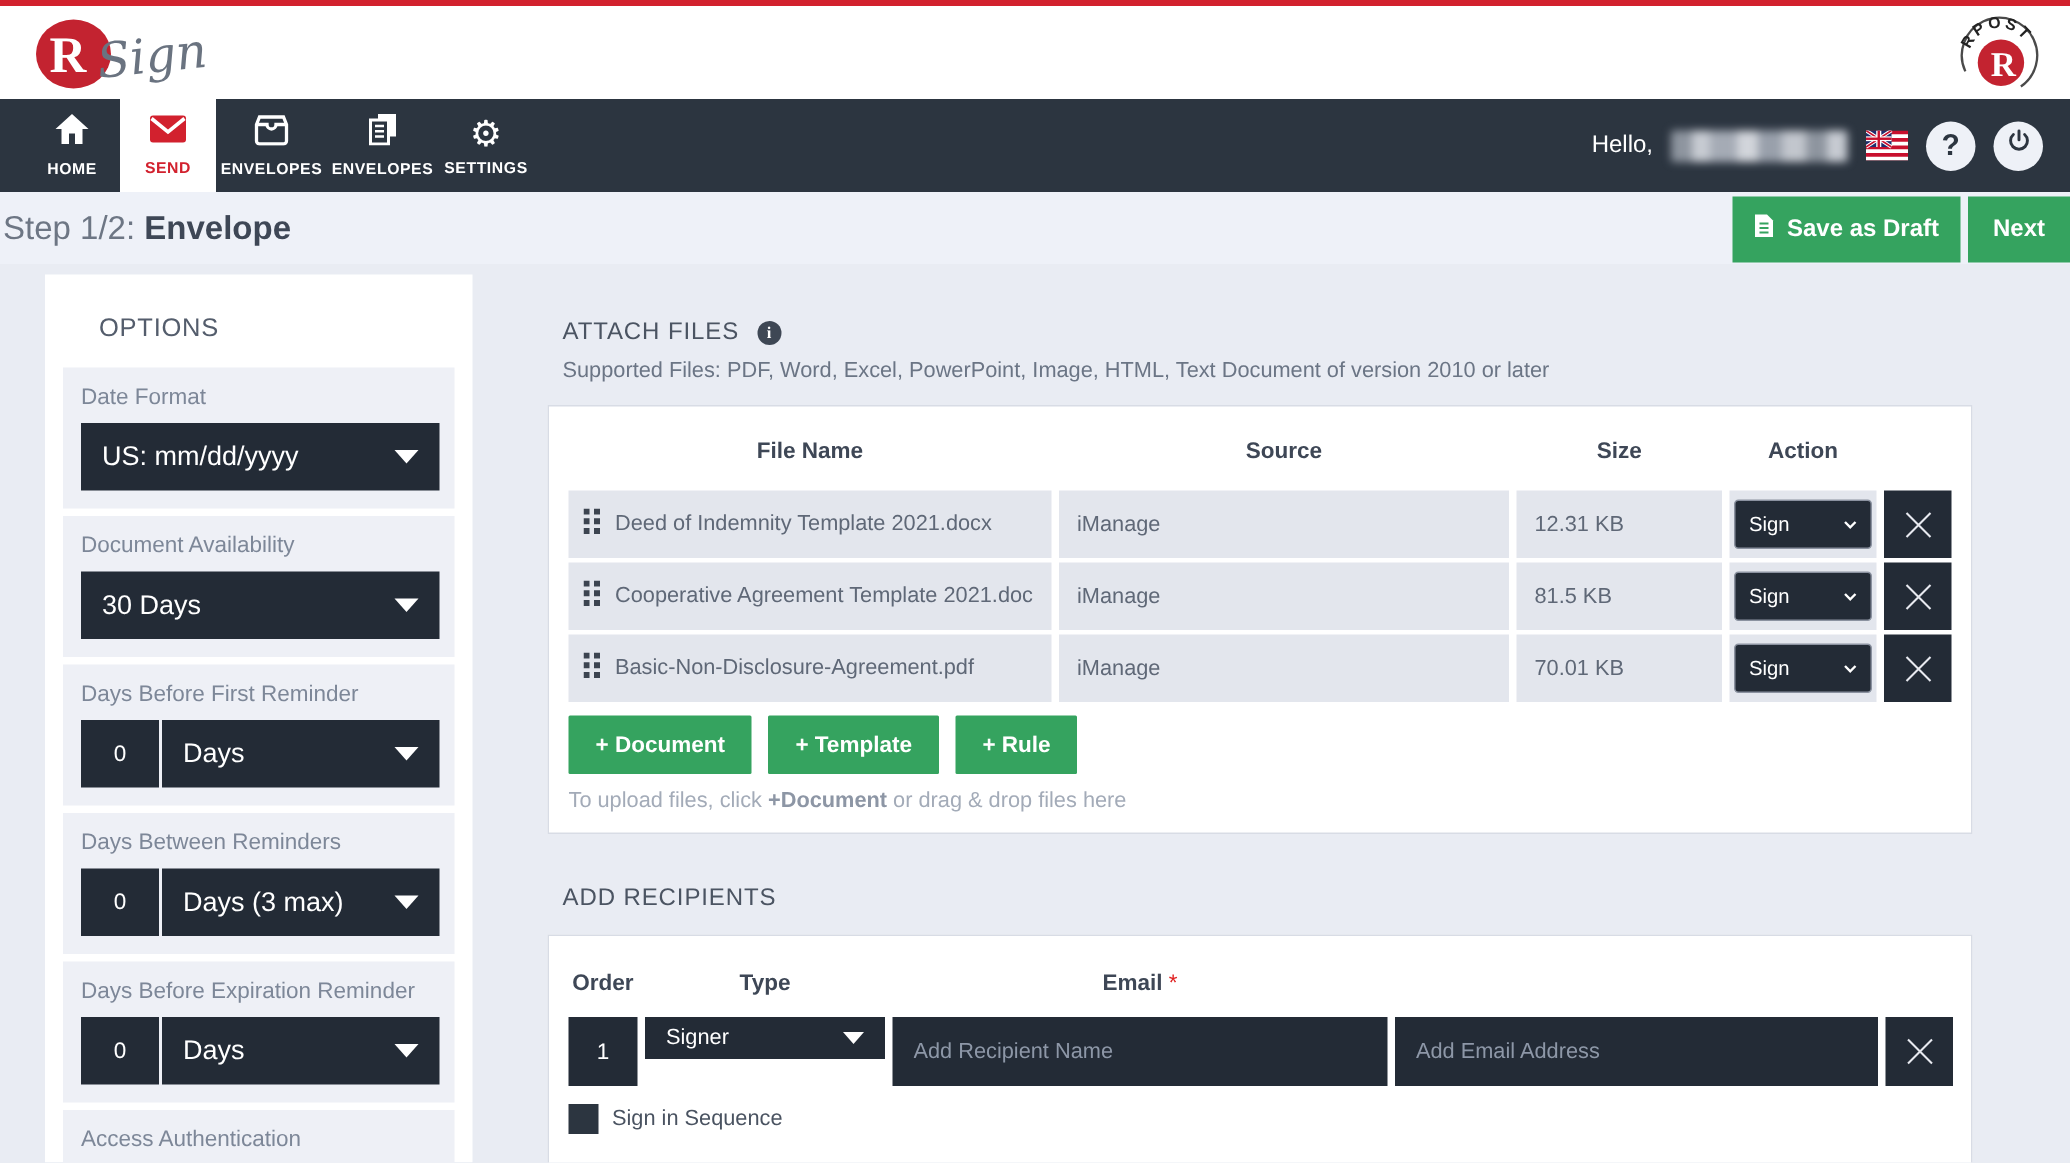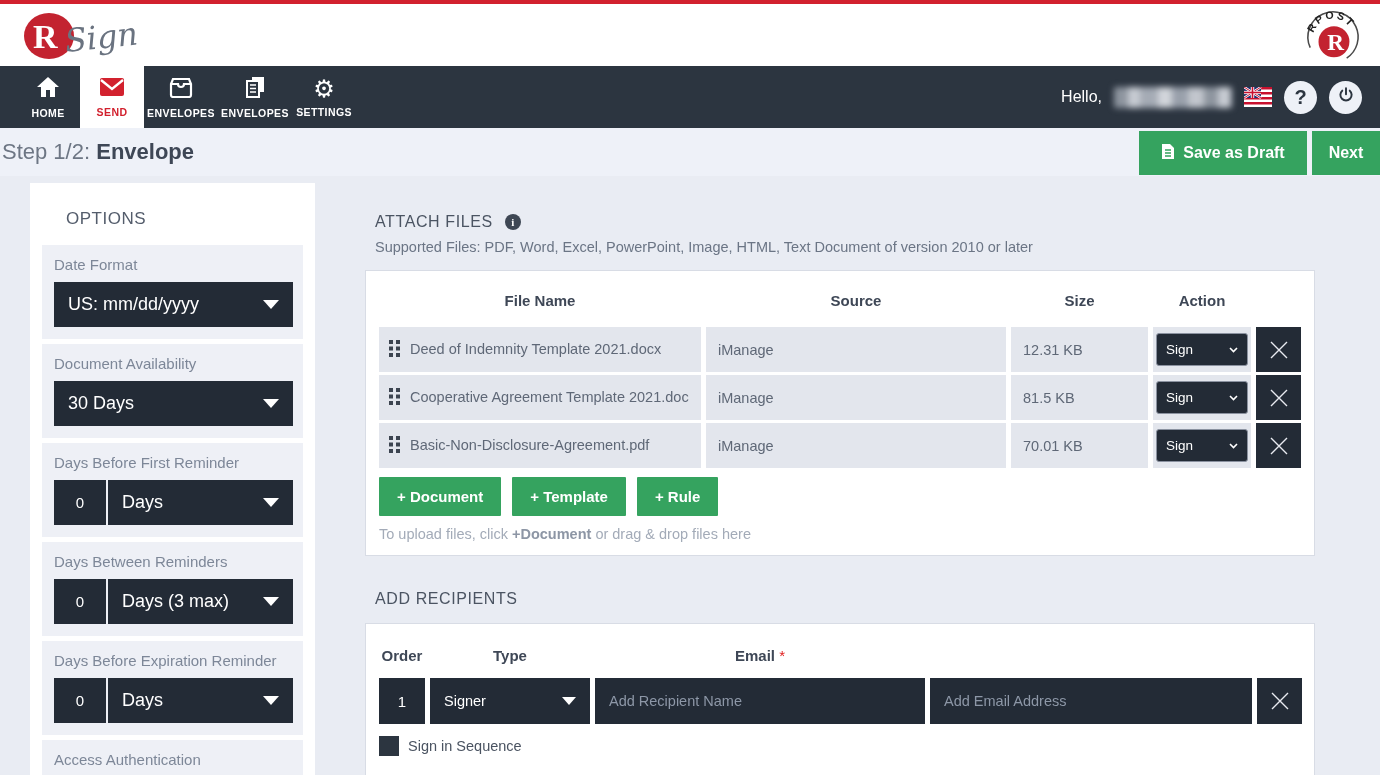--- a/index.html
+++ b/index.html
@@ -30,21 +30,21 @@
   .flag { width:28px; height:20px; display:block; }
   .circle-btn { width:33px; height:33px; border-radius:50%; background:#eef1f7; color:#2c3540;
     display:flex; align-items:center; justify-content:center; font-weight:bold; font-size:20px; cursor:pointer; }
   
   .stepbar { position:absolute; top:128px; left:0; right:0; height:48px; background:#eef1f8; display:flex; align-items:center; }
   .step-text { padding-left:2px; font-size:22px; color:#6d7684; }
   .step-text b { color:#3e4756; }
   .step-actions { margin-left:auto; display:flex; gap:5px; height:46px; padding-top:2px; }
   .green-btn { background:#35a35f; color:#fff; border:none; font-weight:bold; font-size:16px;
     font-family:"Liberation Sans", sans-serif; cursor:pointer; display:flex; align-items:center; justify-content:center; gap:8px; }
-  .save-draft { width:168px;text-align:center; }
+  .save-draft { width:152px;text-align:center; }
   .next-btn { width:68px; }
   
   .sidebar { position:absolute; left:30px; top:183px; width:285px; bottom:0; background:#fff; }
   .sidebar-title { margin:26px 0 16px 36px; font-size:17px; color:#545d6c; letter-spacing:.5px; }
   .opt-group { background:#eef0f6; margin:0 12px 5px 12px; padding:11px 10px 12px 12px; }
   .opt-label { font-size:15px; color:#7d8798; margin-bottom:9px; }
   .opt-row { display:flex; gap:2px; }
   .num-box { width:52px; height:45px; background:#232b36; color:#fff; display:flex; align-items:center; justify-content:center; font-size:15px; }
   .dark-select { flex:1; height:45px; background:#232b36; color:#fff; display:flex; align-items:center; padding:0 14px; font-size:18px; cursor:pointer; }
   .dark-select .caret { margin-left:auto; width:0; height:0; border-left:8px solid transparent; border-right:8px solid transparent; border-top:9px solid #fff; }
@@ -72,21 +72,21 @@
   .attach-btns .green-btn { height:39px; border-radius:1px; padding:0 18px; font-size:15px; }
   .upload-hint { margin-top:10px; font-size:14.5px; color:#a3abb8; }
   .upload-hint b { color:#8d96a5; }
   
   .recip-title-row { margin-top:34px; }
   .recip-card { height:220px; }
   .recip-grid { display:grid; grid-template-columns:46px 160px 330px 322px 45px; column-gap:5px; align-items:stretch; }
   .recip-head div { text-align:center; font-size:15px; font-weight:bold; color:#3e4756; padding:10px 0 14px; }
   .req { color:#e02020; font-weight:normal; }
   .order-box { background:#232b36; color:#fff; display:flex; align-items:center; justify-content:center; font-size:15px; height:46px; }
-  .recip-select { height:46px; font-size:14.5px; }
+  .recip-select { height:28px; font-size:14.5px; }
   .recip-select .caret { border-left:7px solid transparent; border-right:7px solid transparent; border-top:8px solid #fff; }
   .dark-input { width:100%; height:46px; background:#232b36; border:none; color:#dfe3ea; padding:0 14px; font-size:14.5px; font-family:"Liberation Sans", sans-serif; }
   .dark-input::placeholder { color:#8d97a7; opacity:1; }
   .seq-row { display:flex; align-items:center; gap:9px; margin-top:12px; }
   .checkbox { width:20px; height:20px; background:#2c3540; cursor:pointer; }
   .seq-label { font-size:14.5px; color:#4a5361; }
 </style>
 </head>
 <body>
 

